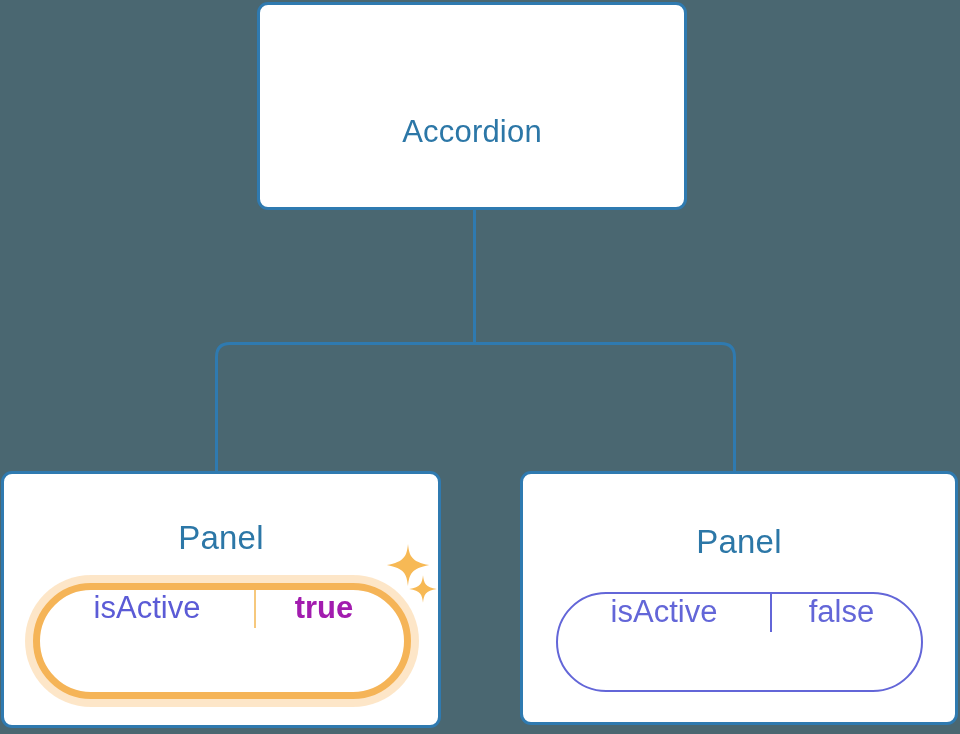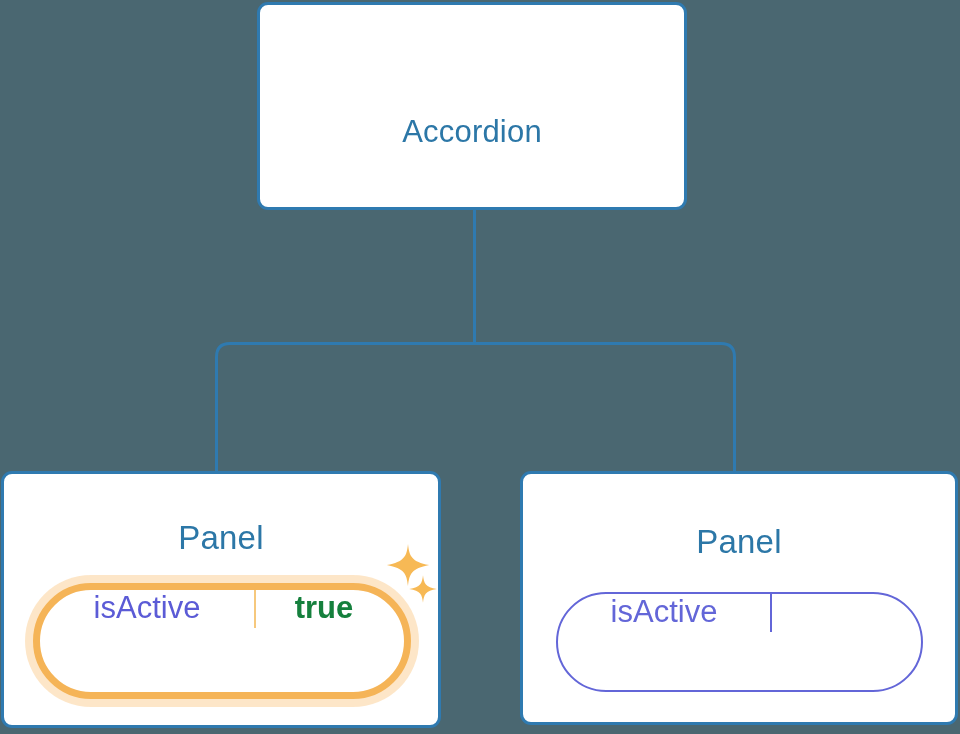--- a/index.html
+++ b/index.html
@@ -115,21 +115,21 @@
     width: 216px;
     border-right: 2px solid #f6c87d;
     font-size: 31px;
     color: #5b5bd6;
     padding-bottom: 2px;
   }
   .pill-highlight .pill-val {
     flex: 1;
     font-size: 31px;
     font-weight: bold;
-    color: #15803d;
+    color: #a21caf;
     padding-bottom: 2px;
     padding-right: 12px;
   }
 
   
   .pill-plain {
     left: 556px;
     top: 592px;
     width: 367px;
     height: 100px;
@@ -200,15 +200,16 @@
   <svg class="sparkle sparkle-small" viewBox="0 0 100 100" aria-hidden="true">
     <path d="M50 4 C53 31 58 44 96 50 C58 56 53 69 50 96 C47 69 42 56 4 50 C42 44 47 31 50 4 Z" fill="#f7b955"></path>
   </svg>
 
   <div class="node node-panel-right">
     <div class="node-title">Panel</div>
   </div>
 
   <div class="pill pill-plain">
     <div class="pill-key">isActive</div>
+    <div class="pill-val">false</div>
   </div>
 
 </div>
 
 </body></html>

